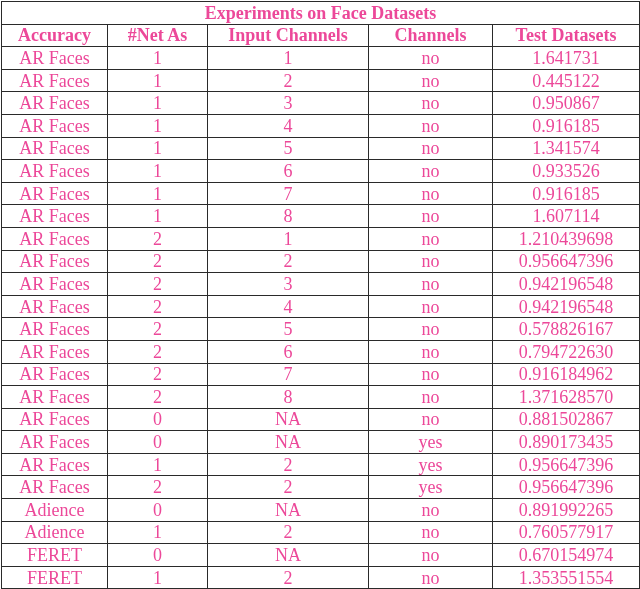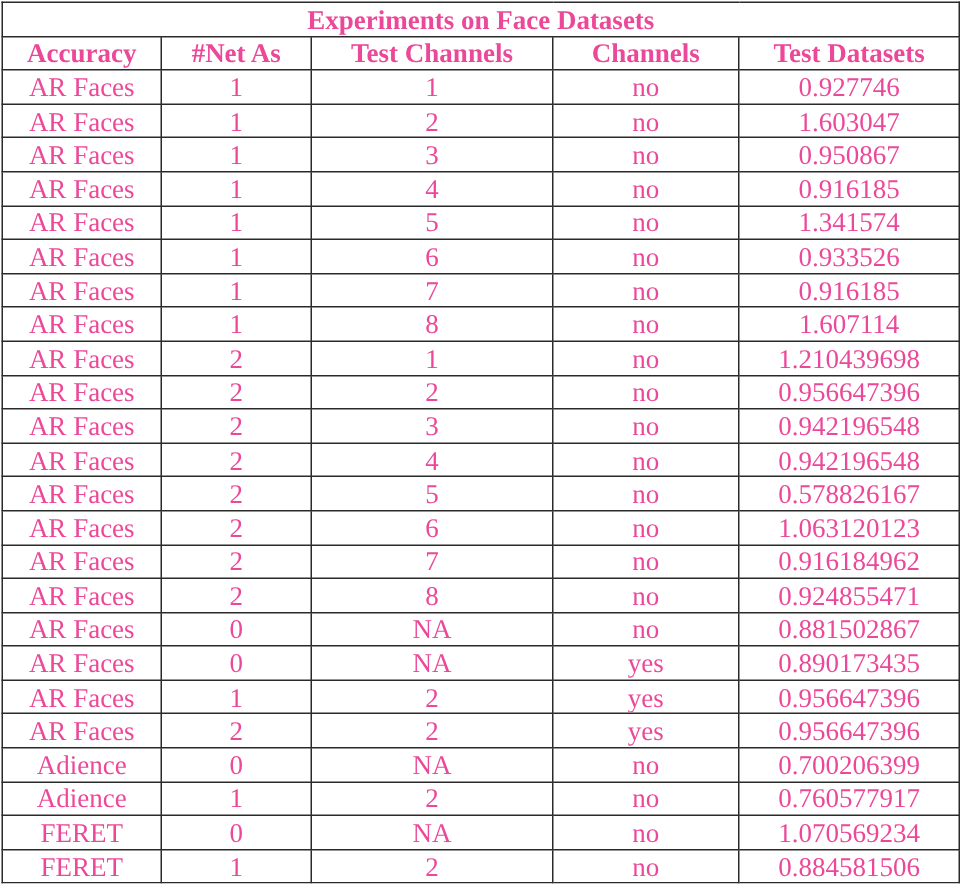--- a/index.html
+++ b/index.html
@@ -43,39 +43,39 @@
       <col class="c4">
       <col class="c5">
   </colgroup>
   <thead>
     <tr>
       <th colspan="5" class="title-cell">Experiments on Face Datasets</th>
     </tr>
     <tr id="header-row">
         <th>Accuracy</th>
         <th>#Net As</th>
-        <th>Test Channels</th>
+        <th>Input Channels</th>
         <th>Channels</th>
         <th>Test Datasets</th>
       </tr>
   </thead>
   <tbody id="table-body">
       <tr>
         <td>AR Faces</td>
         <td>1</td>
         <td>1</td>
         <td>no</td>
-        <td>0.927746</td>
-      </tr>
-      <tr>
-        <td>AR Faces</td>
-        <td>1</td>
-        <td>2</td>
-        <td>no</td>
-        <td>1.603047</td>
+        <td>1.641731</td>
+      </tr>
+      <tr>
+        <td>AR Faces</td>
+        <td>1</td>
+        <td>2</td>
+        <td>no</td>
+        <td>0.445122</td>
       </tr>
       <tr>
         <td>AR Faces</td>
         <td>1</td>
         <td>3</td>
         <td>no</td>
         <td>0.950867</td>
       </tr>
       <tr>
         <td>AR Faces</td>
@@ -145,35 +145,35 @@
         <td>2</td>
         <td>5</td>
         <td>no</td>
         <td>0.578826167</td>
       </tr>
       <tr>
         <td>AR Faces</td>
         <td>2</td>
         <td>6</td>
         <td>no</td>
-        <td>1.063120123</td>
+        <td>0.794722630</td>
       </tr>
       <tr>
         <td>AR Faces</td>
         <td>2</td>
         <td>7</td>
         <td>no</td>
         <td>0.916184962</td>
       </tr>
       <tr>
         <td>AR Faces</td>
         <td>2</td>
         <td>8</td>
         <td>no</td>
-        <td>0.924855471</td>
+        <td>1.371628570</td>
       </tr>
       <tr>
         <td>AR Faces</td>
         <td>0</td>
         <td>NA</td>
         <td>no</td>
         <td>0.881502867</td>
       </tr>
       <tr>
         <td>AR Faces</td>
@@ -194,37 +194,37 @@
         <td>2</td>
         <td>2</td>
         <td>yes</td>
         <td>0.956647396</td>
       </tr>
       <tr>
         <td>Adience</td>
         <td>0</td>
         <td>NA</td>
         <td>no</td>
-        <td>0.700206399</td>
+        <td>0.891992265</td>
       </tr>
       <tr>
         <td>Adience</td>
         <td>1</td>
         <td>2</td>
         <td>no</td>
         <td>0.760577917</td>
       </tr>
       <tr>
         <td>FERET</td>
         <td>0</td>
         <td>NA</td>
         <td>no</td>
-        <td>1.070569234</td>
+        <td>0.670154974</td>
       </tr>
       <tr>
         <td>FERET</td>
         <td>1</td>
         <td>2</td>
         <td>no</td>
-        <td>0.884581506</td>
+        <td>1.353551554</td>
       </tr>
     </tbody>
 </table>
 
 </body></html>

